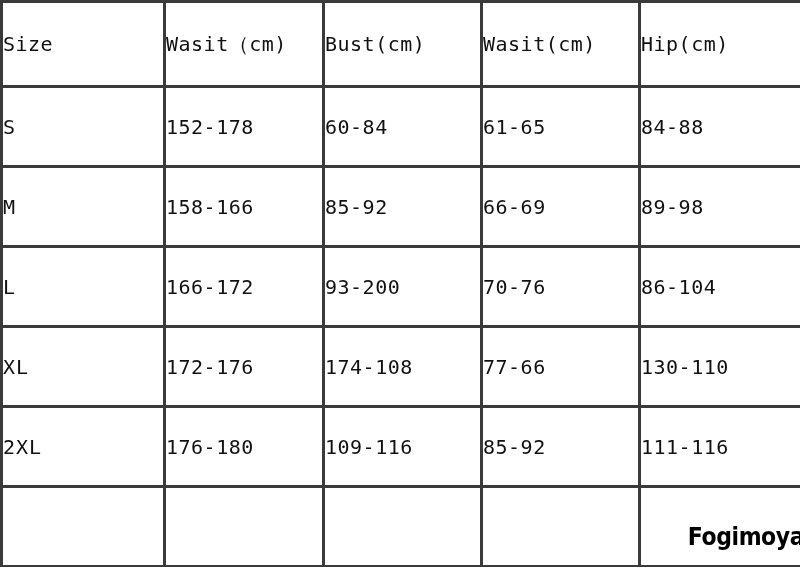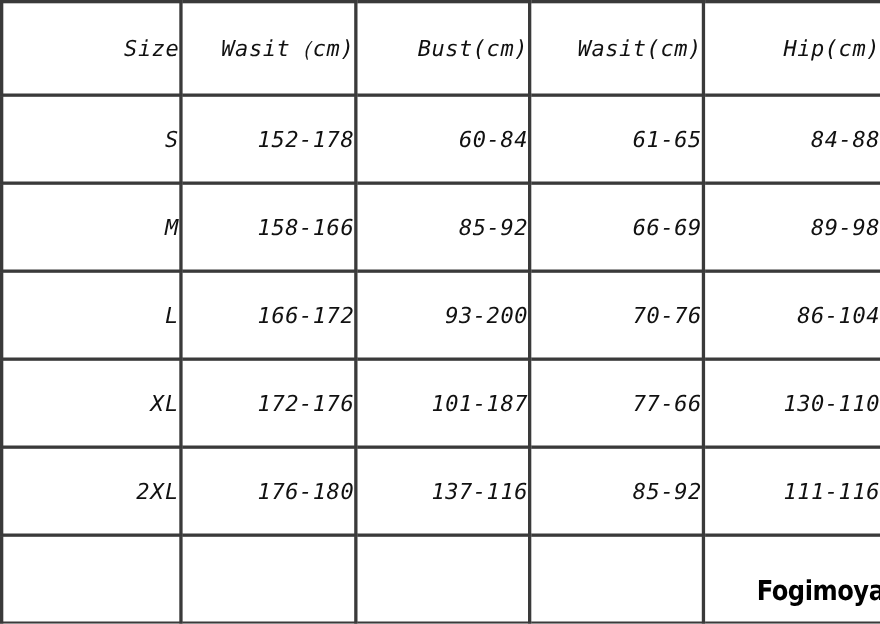--- a/index.html
+++ b/index.html
@@ -31,27 +31,26 @@
 
   .size-table col.c-size   { width: 163px; }
   .size-table col.c-height { width: 159px; }
   .size-table col.c-bust   { width: 158px; }
   .size-table col.c-waist  { width: 158px; }
   .size-table col.c-hip    { width: 162px; }
 
   .size-table th,
   .size-table td {
     border: 3px solid #3a3a3a;
-    text-align: right;
+    text-align: left;
     vertical-align: middle;
     color: #111111;
     background: #ffffff;
     padding: 0;
     font-weight: 400;
-    font-style: italic;
   }
 
   .size-table thead th {
     height: 82px;
     font-size: 20px;
     letter-spacing: 0.5px;
   }
 
   .size-table tbody td {
     height: 77px;
@@ -120,28 +119,28 @@
       <tr>
         <td class="cell-size">L</td>
         <td>166-172</td>
         <td>93-200</td>
         <td>70-76</td>
         <td>86-104</td>
       </tr>
       <tr>
         <td class="cell-size">XL</td>
         <td>172-176</td>
-        <td>101-187</td>
+        <td>174-108</td>
         <td>77-66</td>
         <td>130-110</td>
       </tr>
       <tr>
         <td class="cell-size">2XL</td>
         <td>176-180</td>
-        <td>137-116</td>
+        <td>109-116</td>
         <td>85-92</td>
         <td>111-116</td>
       </tr>
       <tr>
         <td class="cell-size"></td>
         <td></td>
         <td></td>
         <td></td>
         <td></td>
       </tr>

